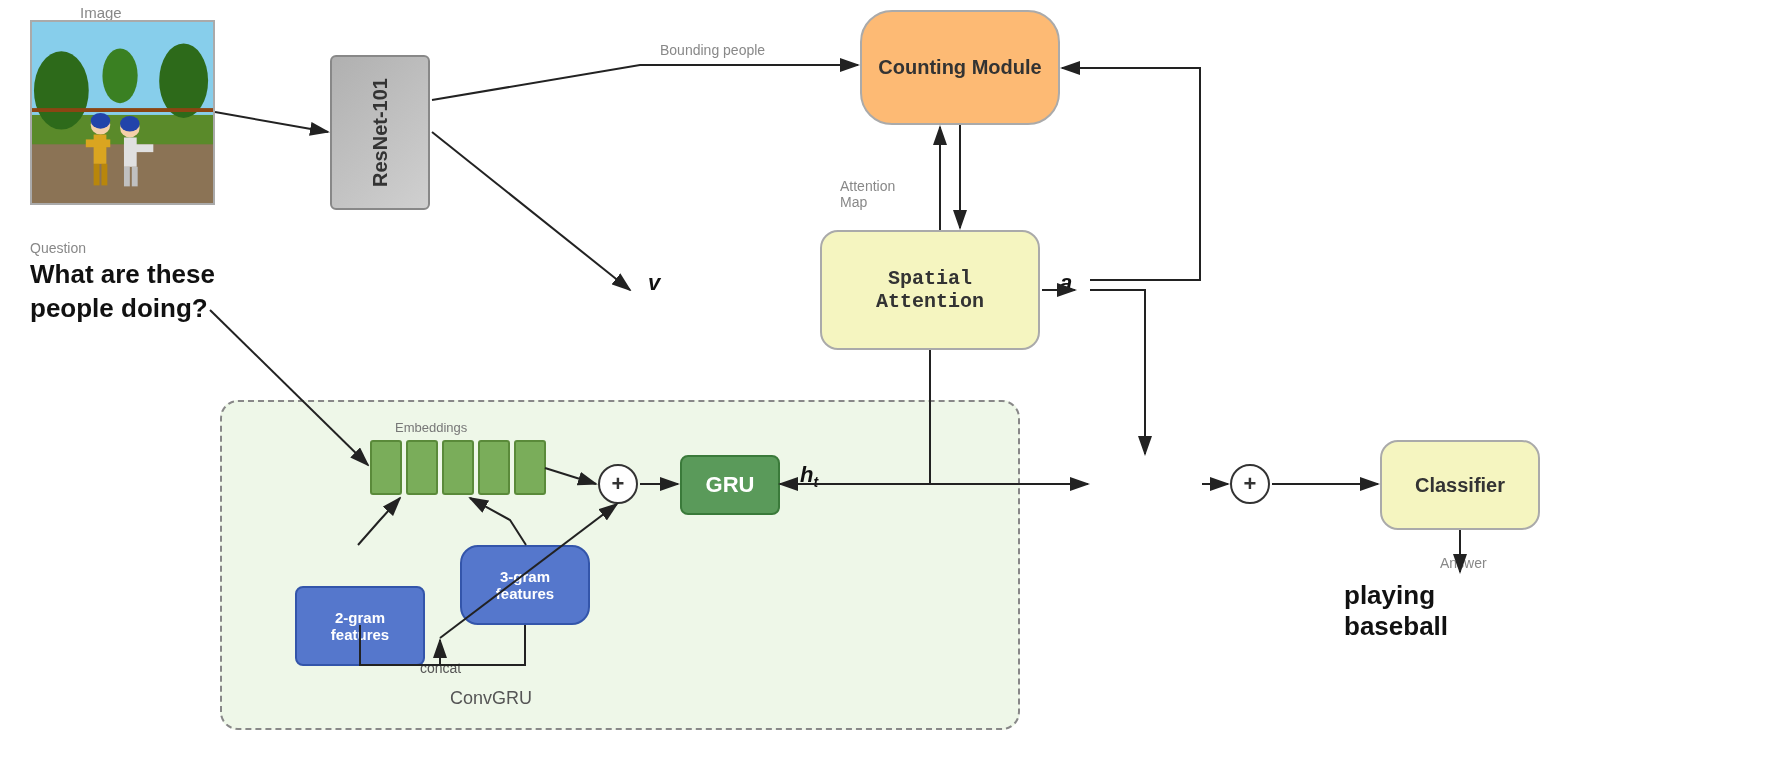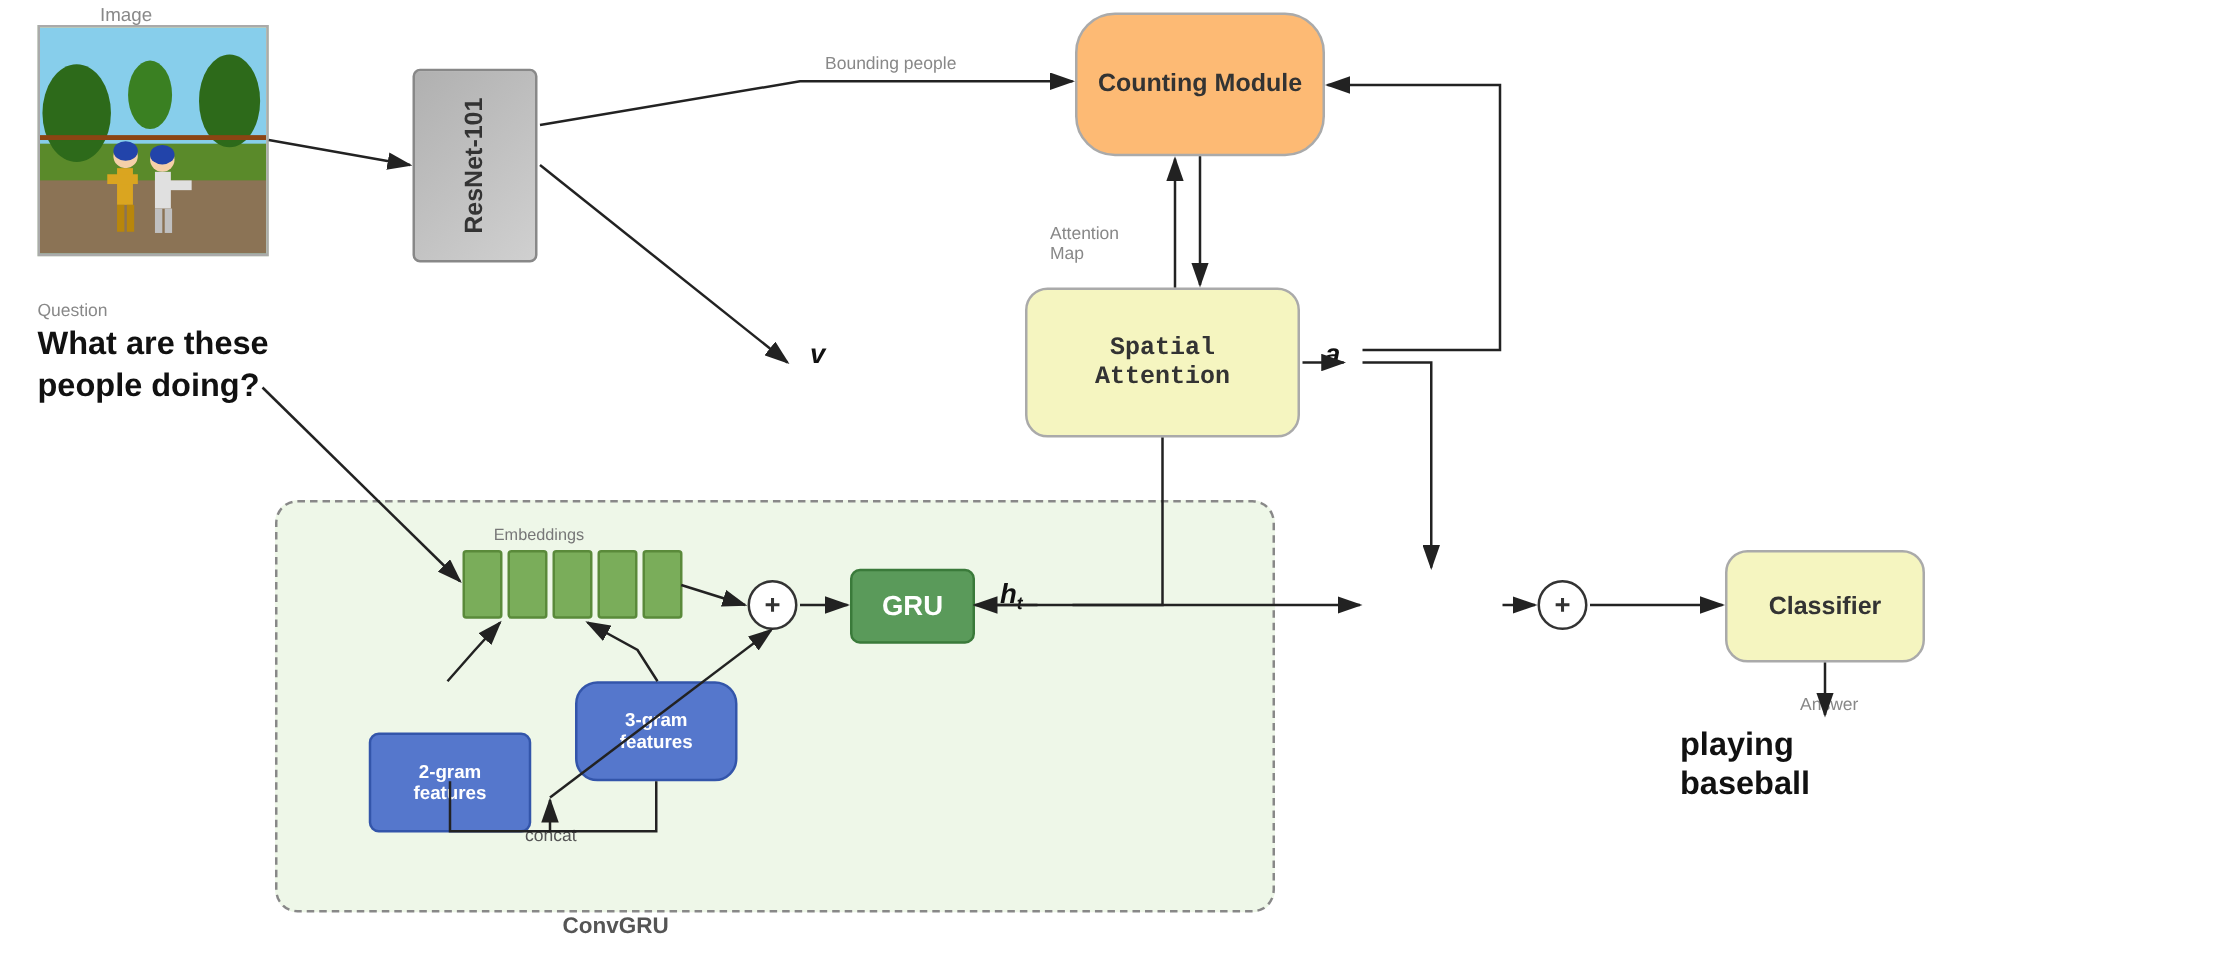--- a/index.html
+++ b/index.html
@@ -166,23 +166,23 @@
       top: 400px;
       width: 800px;
       height: 330px;
       background: rgba(200, 230, 180, 0.3);
       border: 2px dashed #888;
       border-radius: 18px;
     }
     .convgru-label {
       position: absolute;
       left: 450px;
-      top: 730px;
+      top: 688px;
       font-size: 18px;
-      font-weight: bold;
+      font-weight: normal;
       color: #555;
     }
 
     
     .embeddings-group {
       position: absolute;
       left: 370px;
       top: 440px;
       display: flex;
       gap: 4px;

